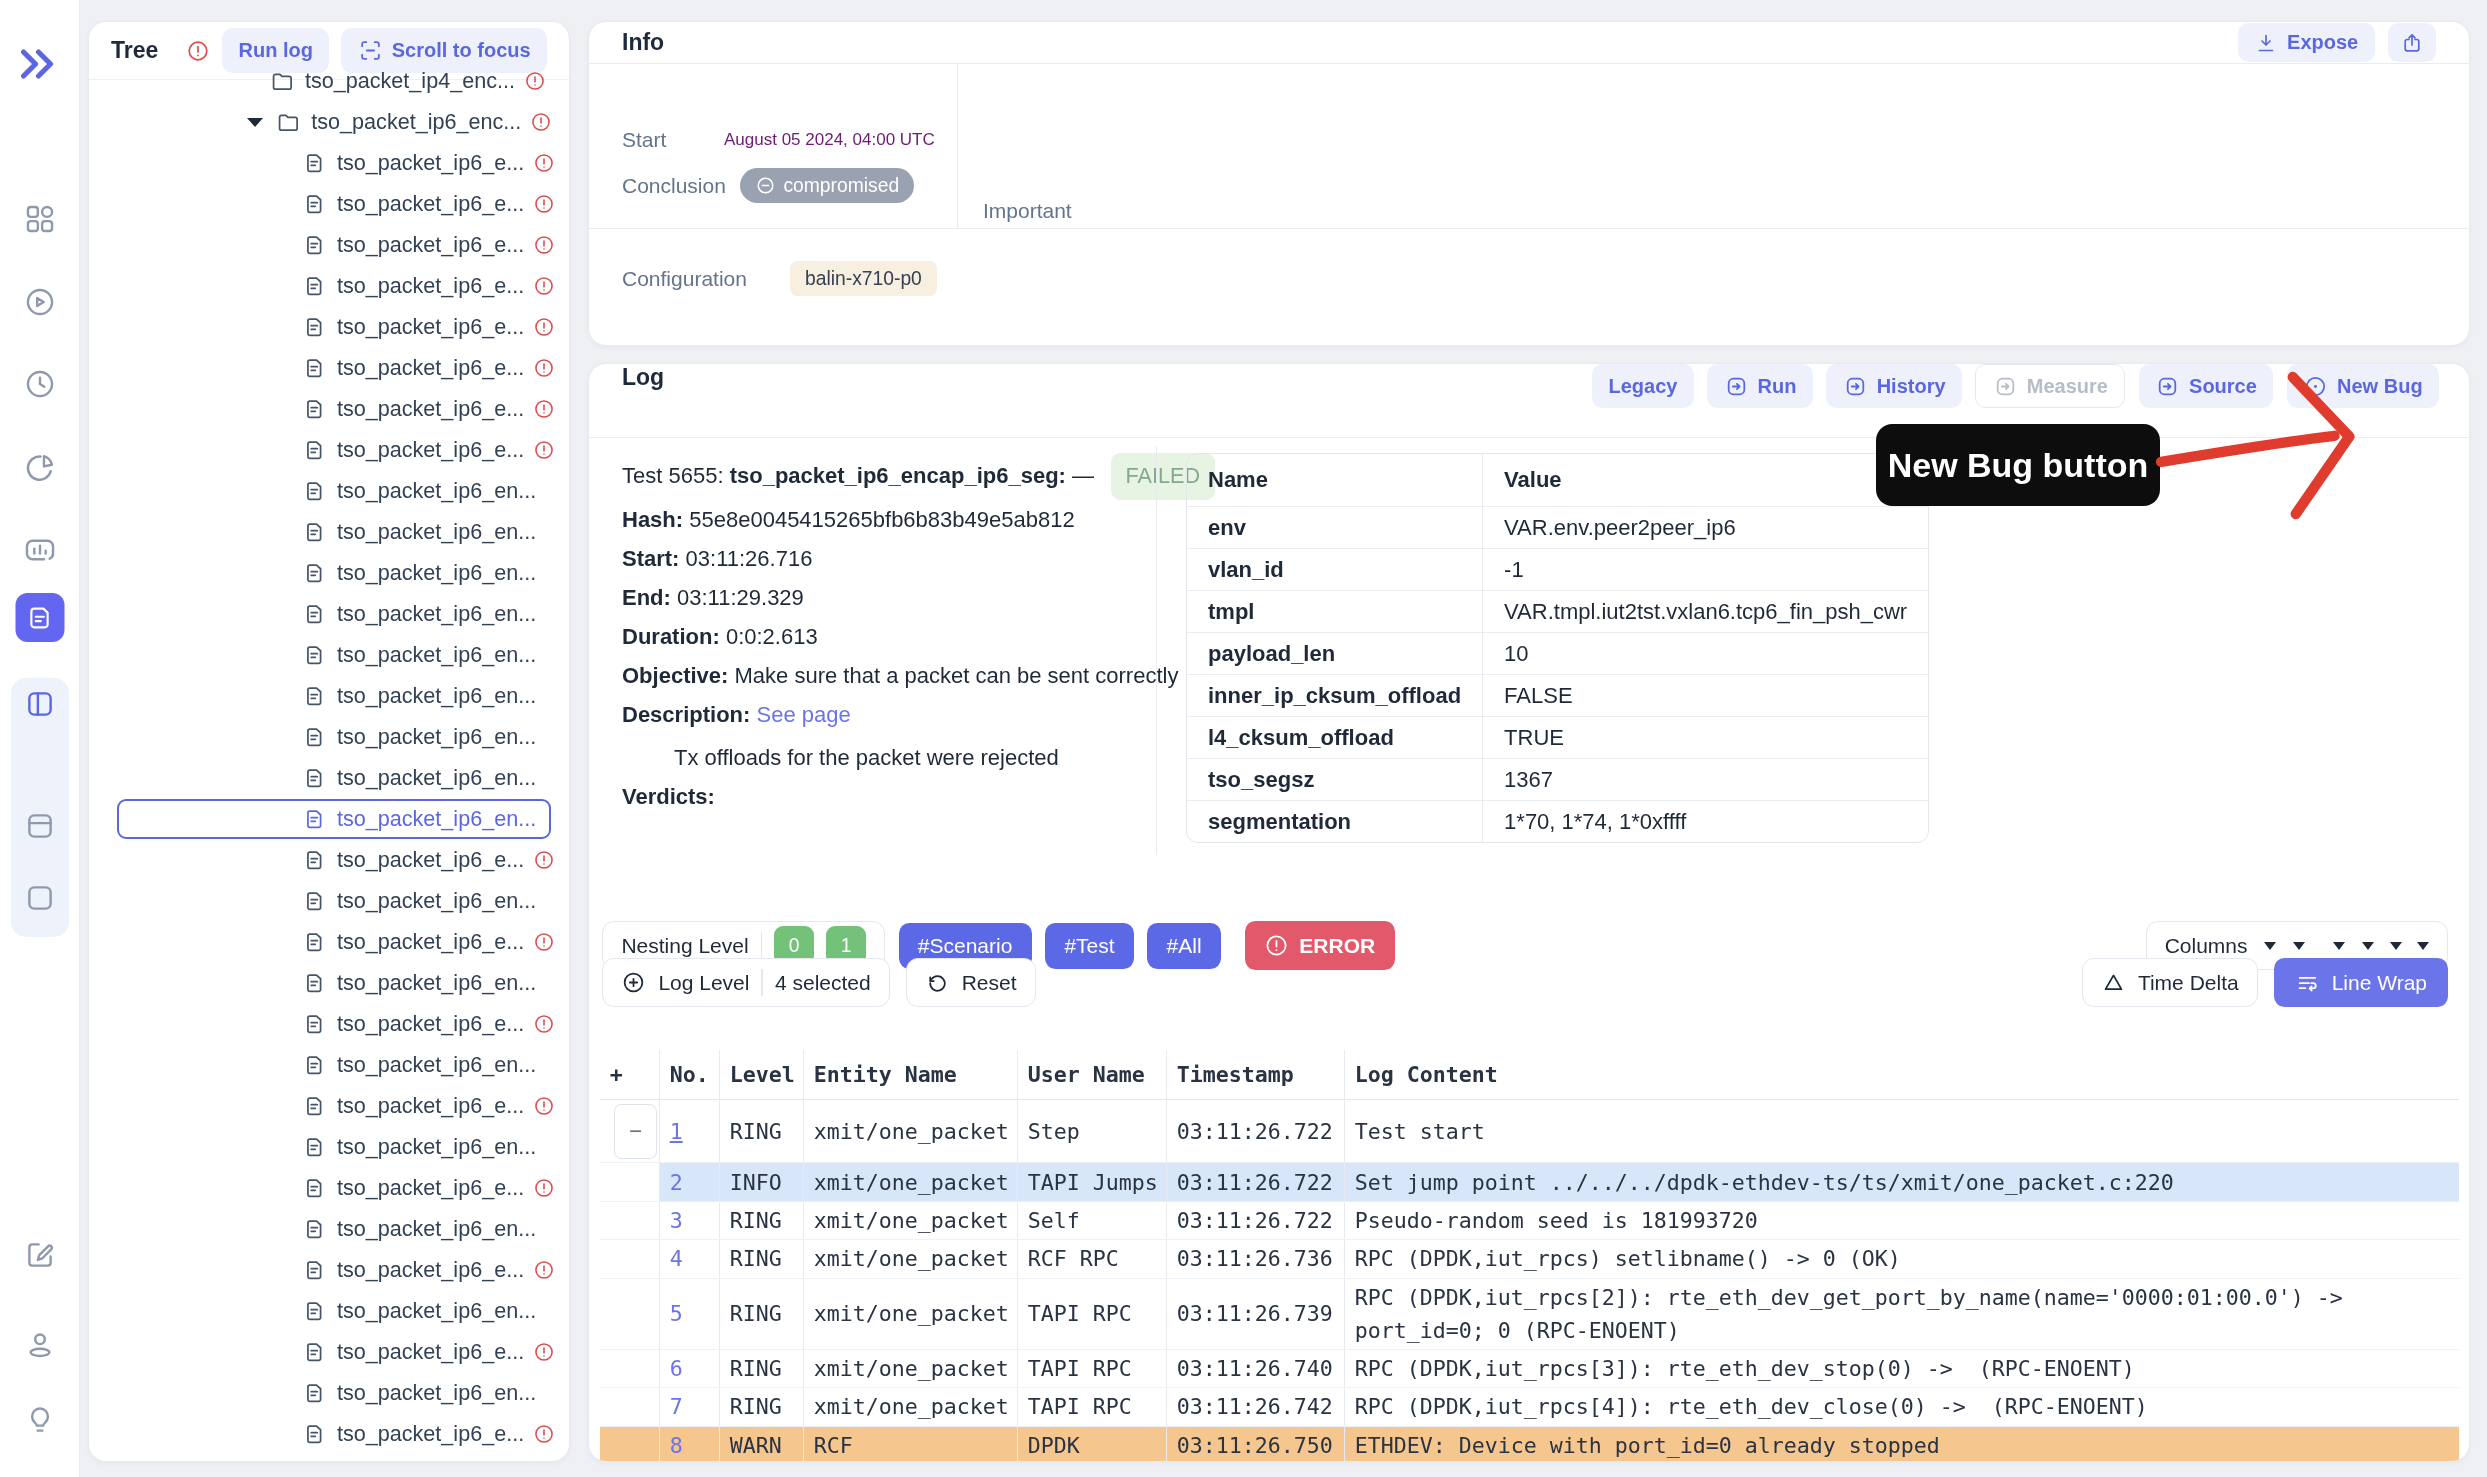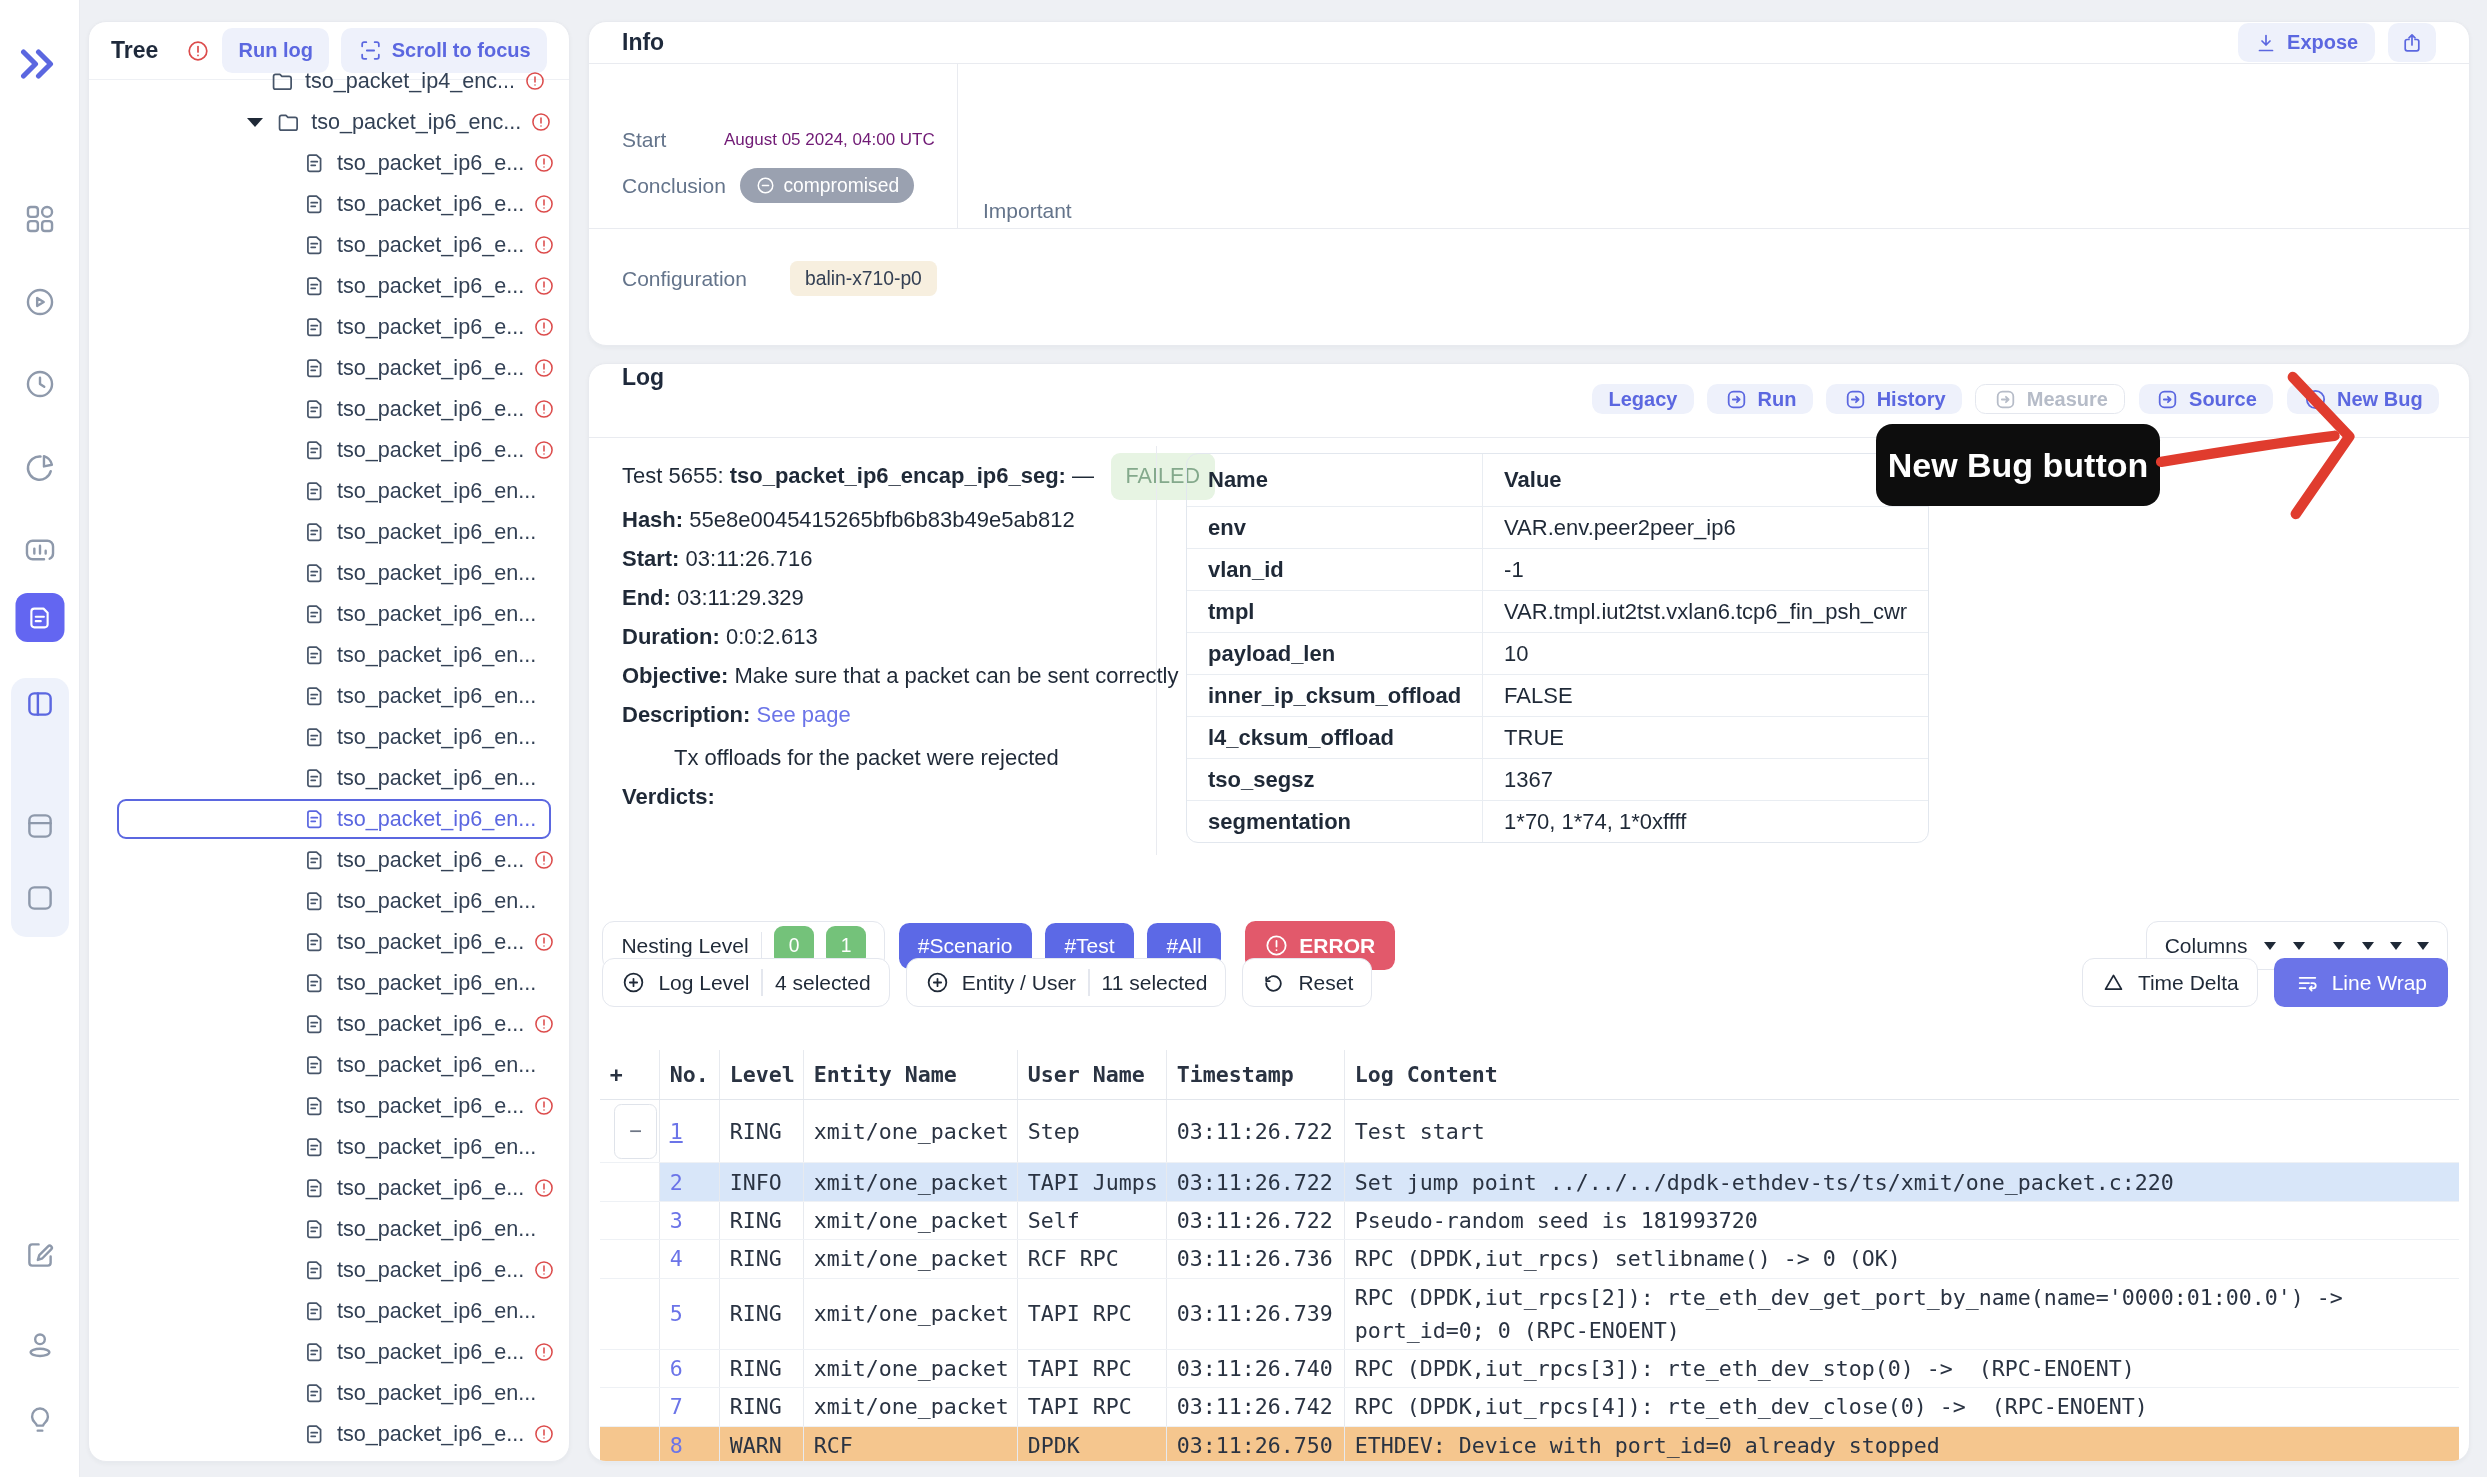--- a/index.html
+++ b/index.html
@@ -59,21 +59,21 @@
   .pill.green { background:#e9f2e9; color:#3f4a54; }
   .pill.gray { background:#9aa1b0; color:#fff; border-radius:18px; }
   .pill.cream { background:#f7efdf; color:#344054; }
   .pills { display:flex; gap:12px; }
 
   
   #log-card { left:588px; top:363px; width:1882px; height:1099px; }
   .log-header { height:74px; display:flex; align-items:flex-start; padding:0 30px 0 33px; border-bottom:1.5px solid #e9ebf0; }
   .log-title { font-size:23px; font-weight:bold; color:#1e293b; }
   .log-header .spacer { flex:1; }
-  .log-header .soft-btn { margin-left:13.4px; height:30px;margin-top:20px; }
+  .log-header .soft-btn { margin-left:13.4px; height:44px; }
   .soft-btn .bico { width:25px; height:25px; }
   .soft-btn.disabled { background:#fff; color:#b6bcc8; border:1.5px solid #e4e7ee; }
 
   .details { position:absolute; left:33px; top:89px; width:521px; }
   .dline { font-size:22px; line-height:39px; color:#1f2937; white-space:nowrap; }
   .dline b { font-weight:bold; }
   .badge-failed { display:inline-block; background:#e7f4e3; color:#84a98c; border-radius:9px;
                   padding:3px 15px 4.5px; font-size:21.6px; margin-left:10.4px; }
   .link { color:#6b74e8; }
   .verdict { padding-left:52px; margin-top:4.5px; }
@@ -816,29 +816,20 @@
       <svg class="ic" viewBox="0 0 24 24">
         <circle cx="12" cy="12" r="8.5"></circle>
           <path d="M12 8.5v7M8.5 12h7"></path>
       </svg>
       <span>Log Level</span>
       <span class="sep"></span>
       <span>4 selected</span>
     </div>
     <div class="wpill">
       <svg class="ic" viewBox="0 0 24 24">
-        <circle cx="12" cy="12" r="8.5"></circle>
-          <path d="M12 8.5v7M8.5 12h7"></path>
-      </svg>
-      <span>Entity / User</span>
-      <span class="sep"></span>
-      <span>11 selected</span>
-    </div>
-    <div class="wpill">
-      <svg class="ic" viewBox="0 0 24 24">
         <path d="M6.2 9A7 7 0 1 1 5 12.6"></path>
           <path d="M5 7.2v3.4h3.4"></path>
       </svg>
       <span>Reset</span>
     </div>
     <div class="wpill push">
       <svg class="ic" viewBox="0 0 24 24">
         <path d="M12 5.2 19.6 18.4H4.4z"></path>
       </svg>
       <span>Time Delta</span>

